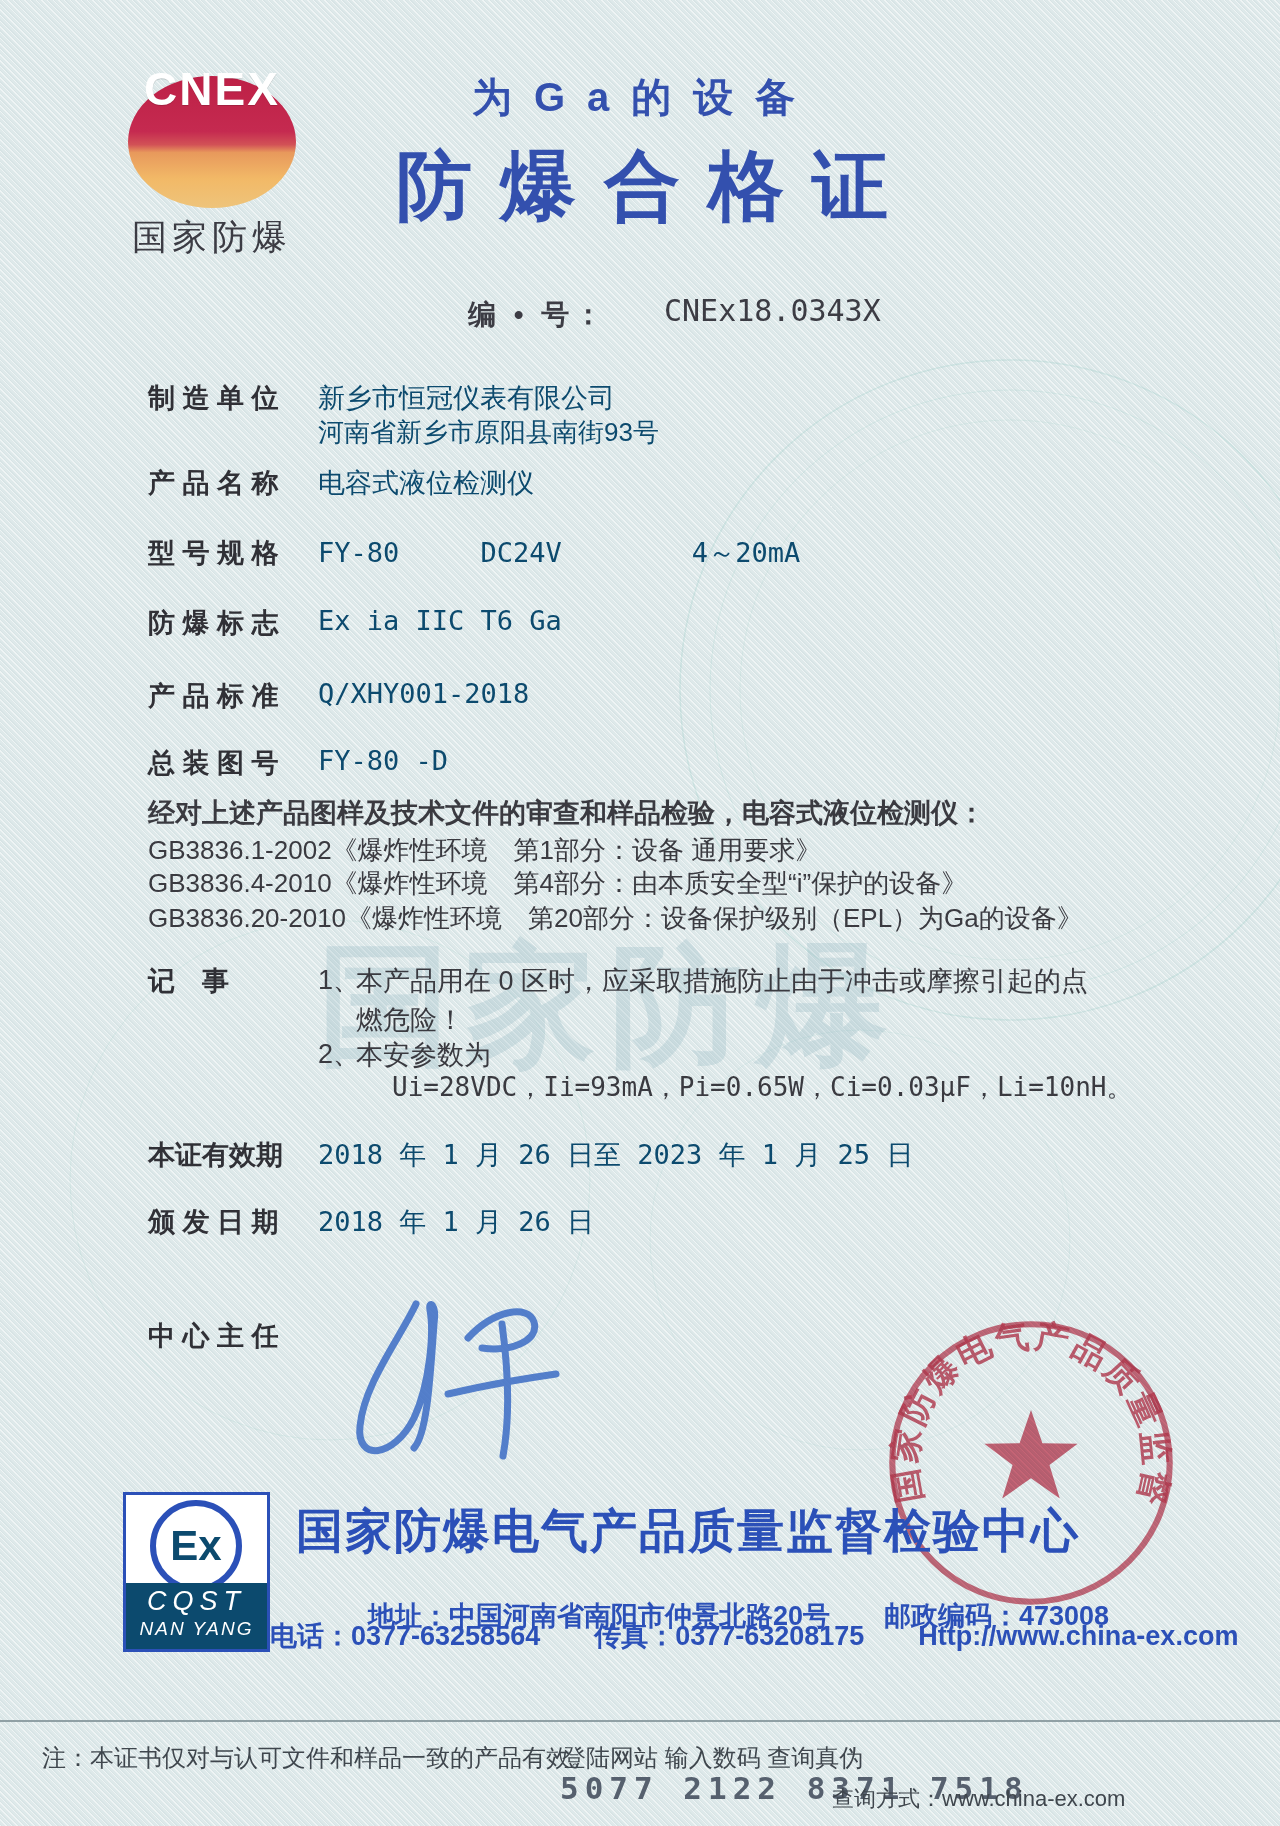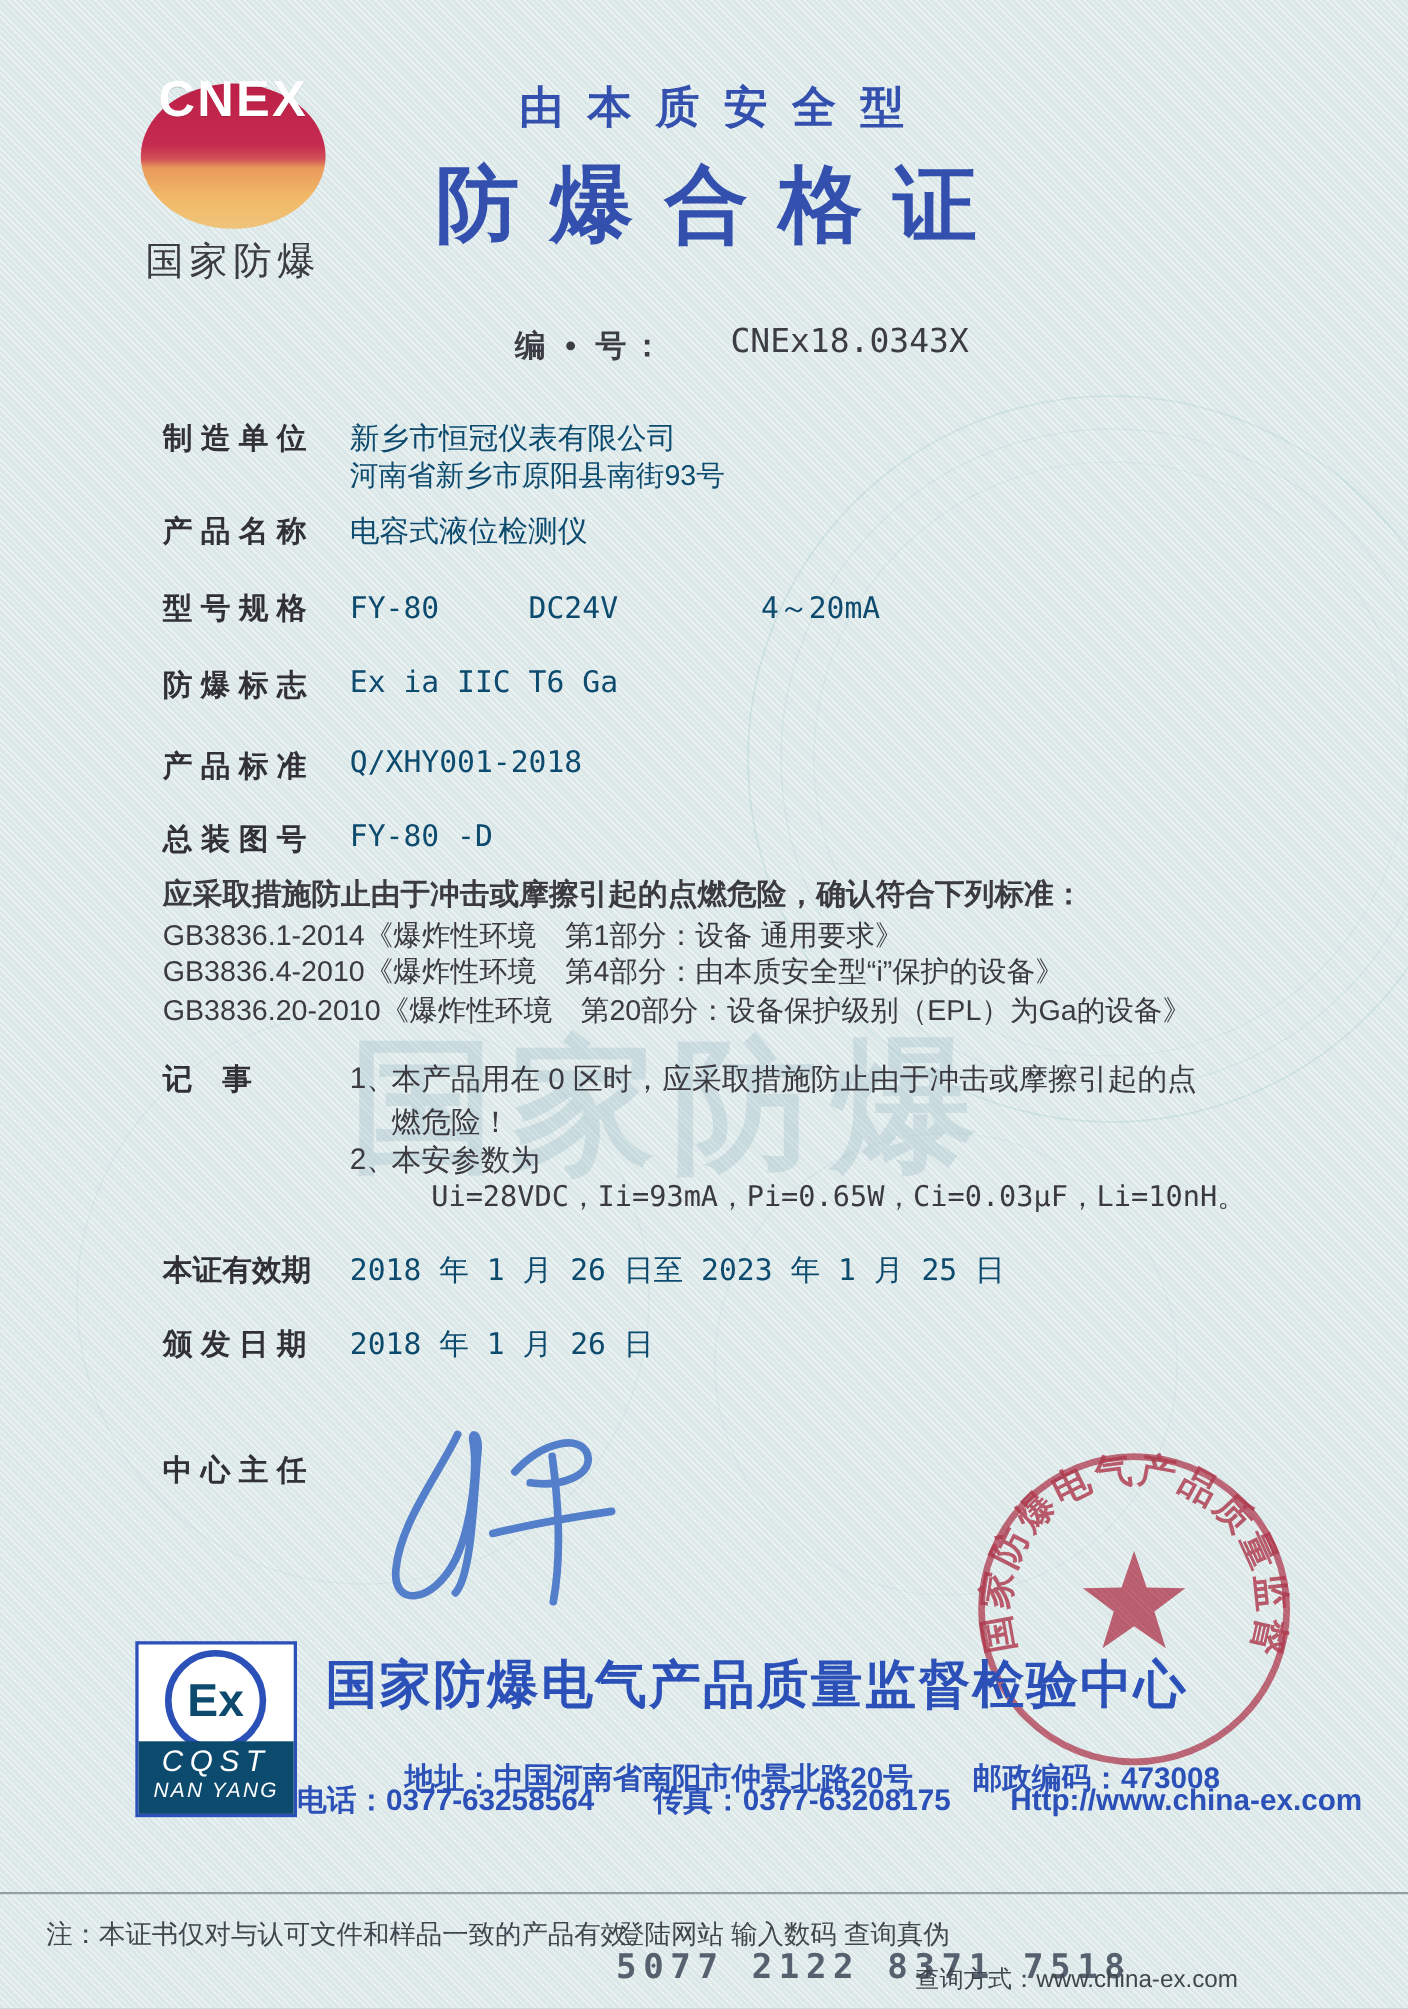--- a/index.html
+++ b/index.html
@@ -72,21 +72,21 @@
     <circle cx="860" cy="1240" r="210" fill="none" stroke="rgba(120,190,180,.12)" stroke-width="1"></circle>
   </svg>
 
   <div class="wm">国家防爆</div>
 
   <div class="cnex-oval">
     <span class="cnex-text">CNEX</span>
   </div>
   <div class="cnex-caption">国家防爆</div>
 
-  <div class="hdr-sub">由本质安全型</div>
+  <div class="hdr-sub">为Ga的设备</div>
   <div class="hdr-title">防爆合格证</div>
   <div class="certno-label">编 • 号：</div>
   <div class="certno-val">CNEx18.0343X</div>
 
   <div class="lbl" style="top:380px">制 造 单 位</div>
   <div class="val plain" style="top:380px">新乡市恒冠仪表有限公司</div>
   <div class="val plain" style="top:415px;font-size:26px">河南省新乡市原阳县南街93号</div>
 
   <div class="lbl" style="top:465px">产 品 名 称</div>
   <div class="val plain" style="top:465px">电容式液位检测仪</div>
@@ -96,22 +96,22 @@
 
   <div class="lbl" style="top:605px">防 爆 标 志</div>
   <div class="val" style="top:605px">Ex ia IIC T6 Ga</div>
 
   <div class="lbl" style="top:678px">产 品 标 准</div>
   <div class="val" style="top:678px">Q/XHY001-2018</div>
 
   <div class="lbl" style="top:745px">总 装 图 号</div>
   <div class="val" style="top:745px">FY-80 -D</div>
 
-  <div class="std-line" style="top:795px;font-weight:600;font-size:27px">应采取措施防止由于冲击或摩擦引起的点燃危险，确认符合下列标准：</div>
-  <div class="std-line" style="top:833px">GB3836.1-2014《爆炸性环境　第1部分：设备 通用要求》</div>
+  <div class="std-line" style="top:795px;font-weight:600;font-size:27px">经对上述产品图样及技术文件的审查和样品检验，电容式液位检测仪：</div>
+  <div class="std-line" style="top:833px">GB3836.1-2002《爆炸性环境　第1部分：设备 通用要求》</div>
   <div class="std-line" style="top:866px">GB3836.4-2010《爆炸性环境　第4部分：由本质安全型“i”保护的设备》</div>
   <div class="std-line" style="top:901px">GB3836.20-2010《爆炸性环境　第20部分：设备保护级别（EPL）为Ga的设备》</div>
 
   <div class="lbl" style="top:963px">记　事</div>
   <div class="note-num" style="top:962px">1、</div>
   <div class="note-text" style="top:962px">本产品用在 0 区时，应采取措施防止由于冲击或摩擦引起的点燃危险！</div>
   <div class="note-num" style="top:1036px">2、</div>
   <div class="note-text" style="top:1036px">本安参数为</div>
   <div class="note-detail">Ui=28VDC，Ii=93mA，Pi=0.65W，Ci=0.03μF，Li=10nH。</div>
 

